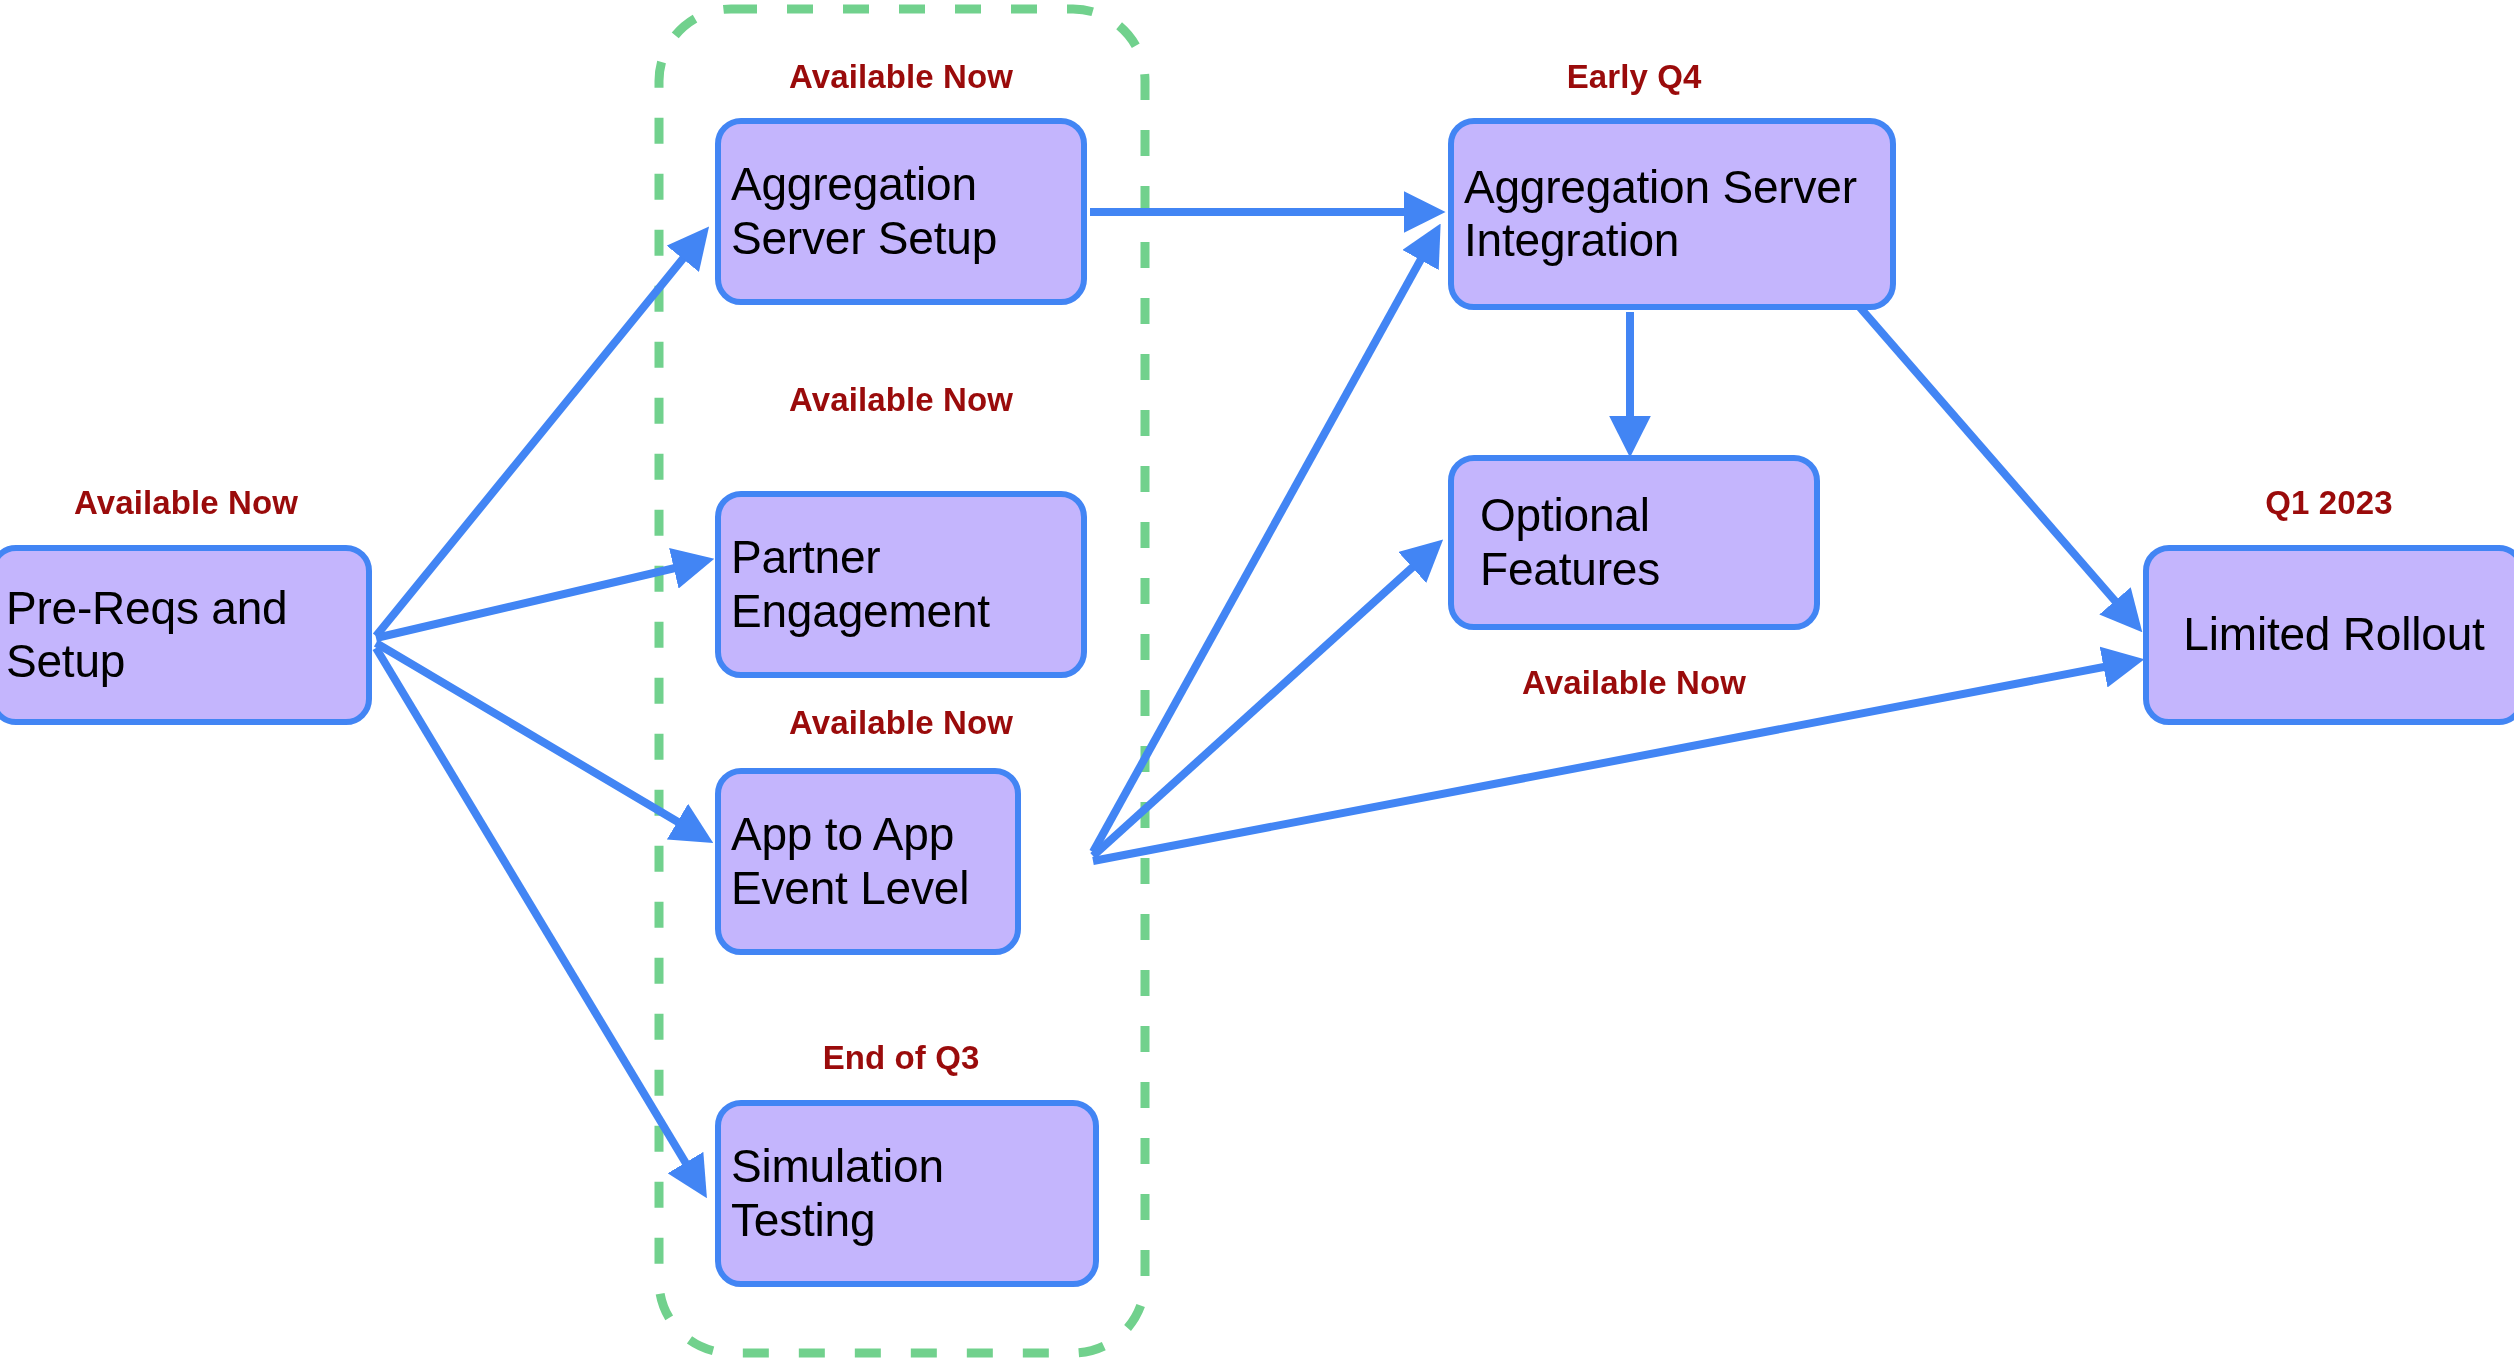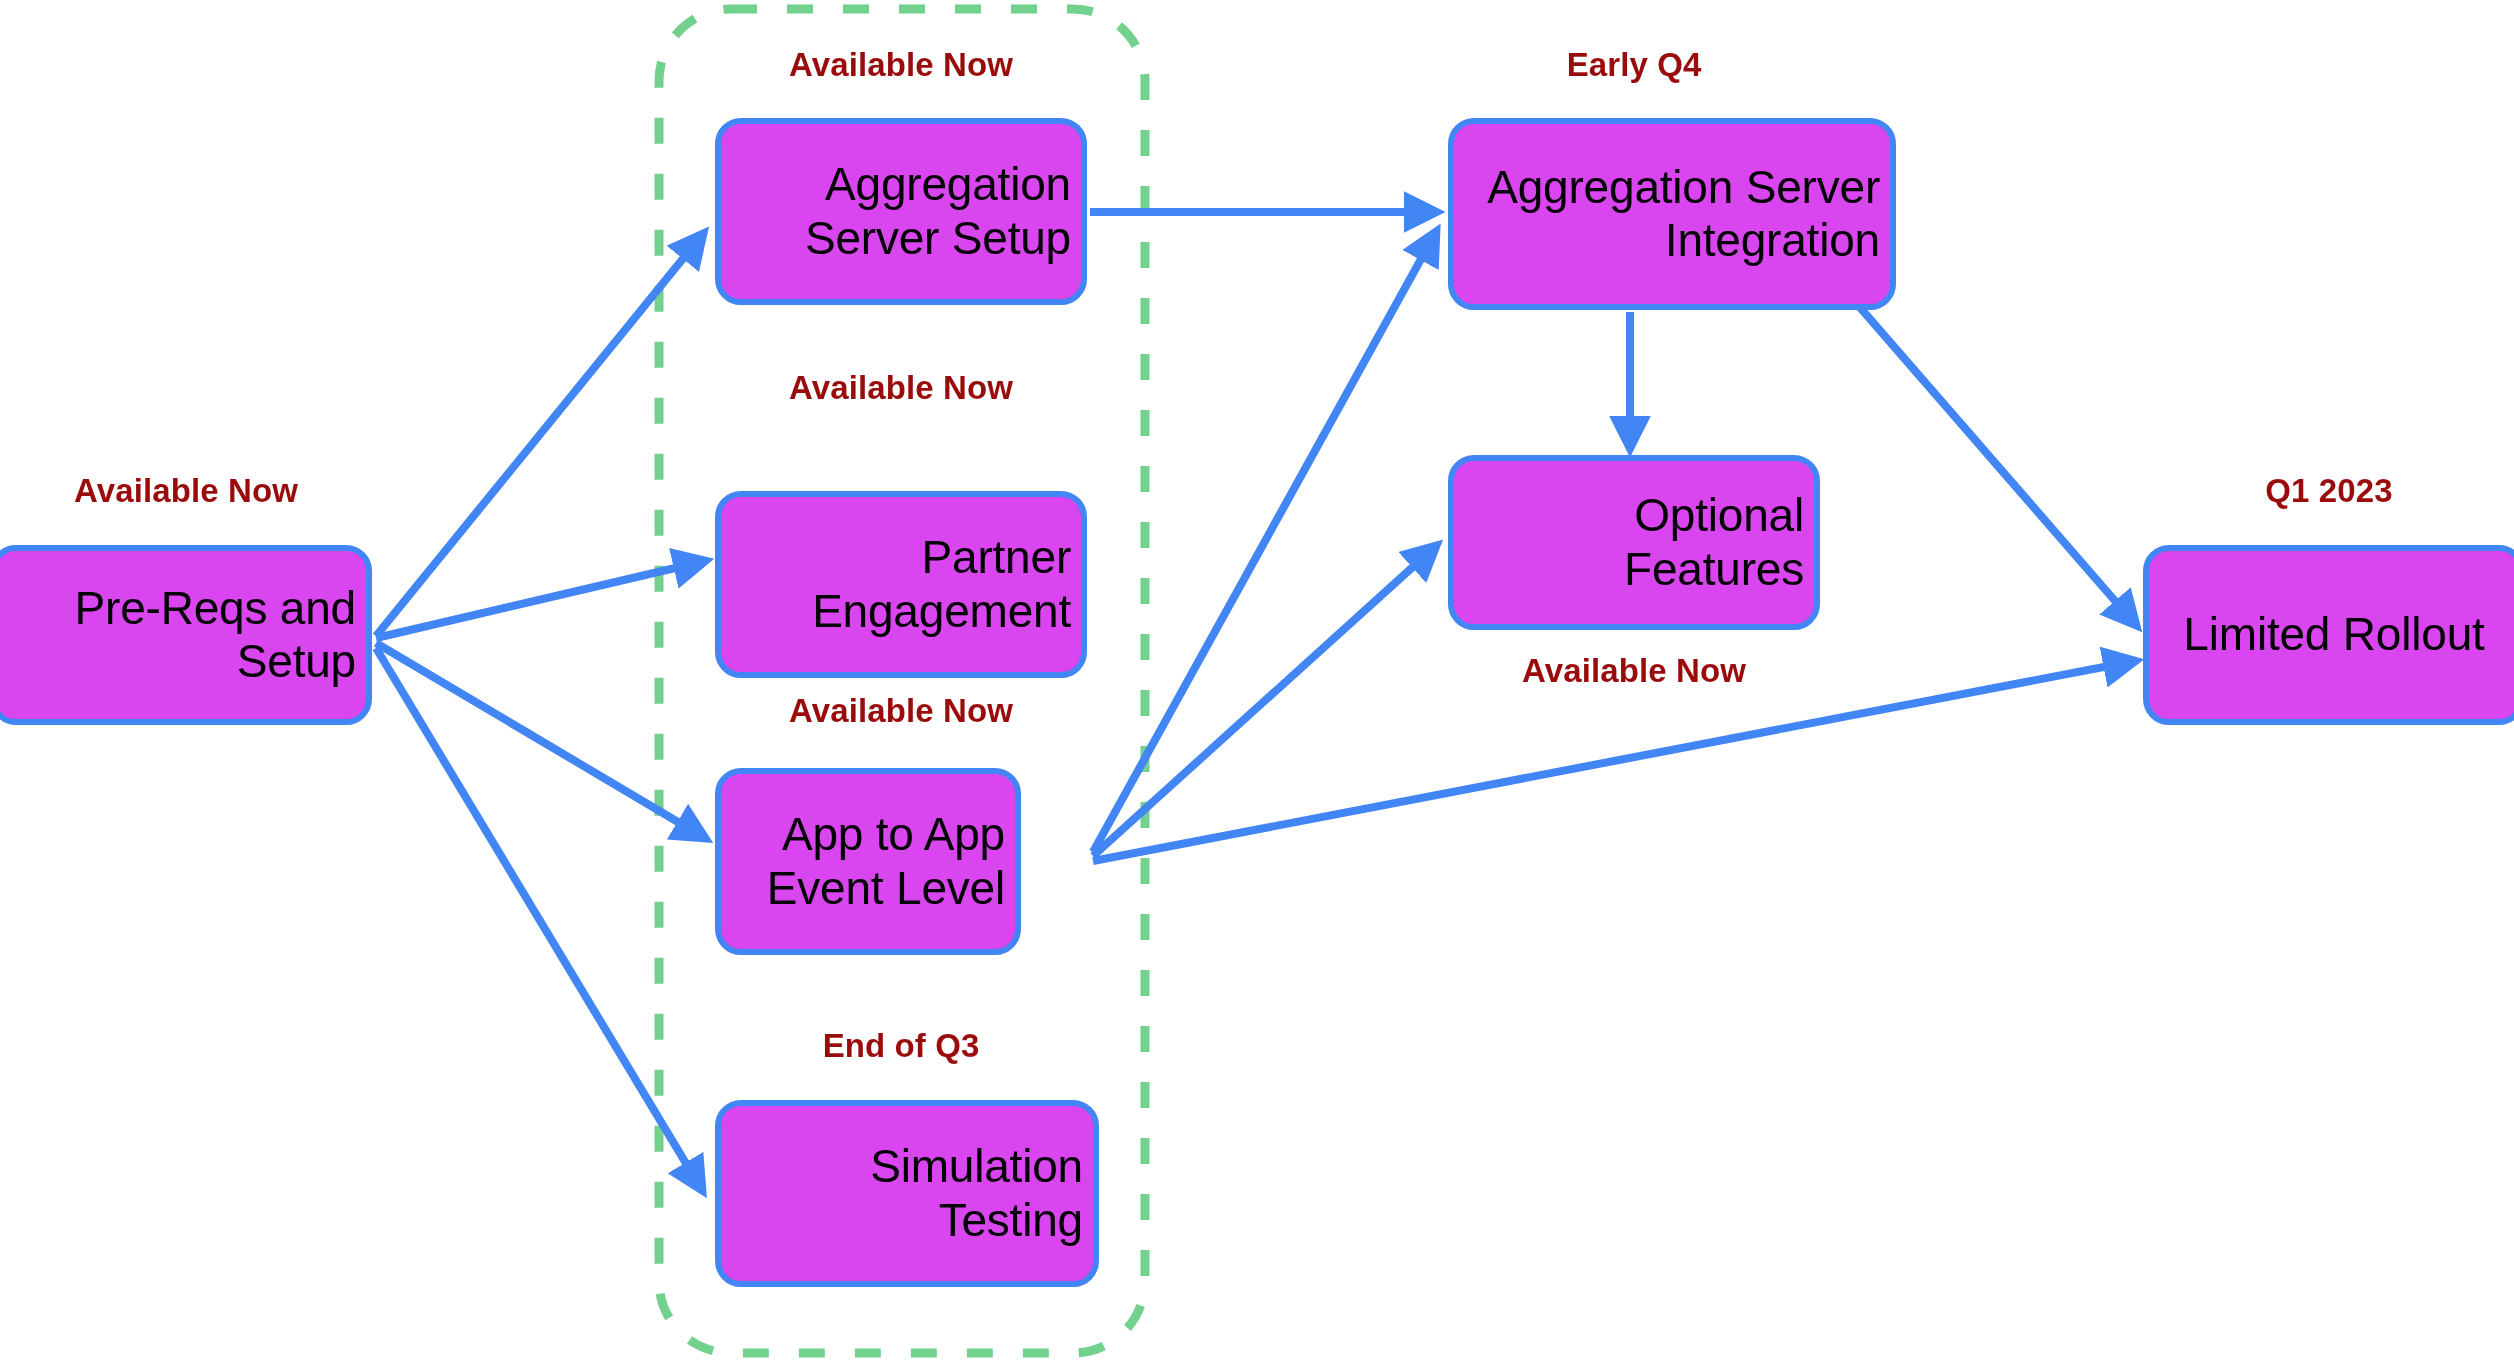--- a/index.html
+++ b/index.html
@@ -9,41 +9,42 @@
     background:#ffffff;
     overflow:hidden;
     font-family:"Liberation Sans", sans-serif;
   }
   #edges{position:absolute;left:0;top:0;width:2514px;height:1362px;}
   .node{
     position:absolute;
     box-sizing:border-box;
     border:6px solid #4285F4;
     border-radius:26px;
-    background:#d946ef;
+    background:#c4b5fd;
     display:flex;
     align-items:center;
     justify-content:center;
-    text-align:right;
+    text-align:left;
     color:#000000;
     font-size:46px;
     line-height:1.16;
     letter-spacing:-0.2px;
     font-family:"Liberation Sans", sans-serif;
   }
   .node span{display:block;padding:0 10px;}
   .tag{
     position:absolute;
     color:#9A0B0B;
     font-size:33px;
     font-weight:bold;
     letter-spacing:0.1px;
     text-align:center;
     white-space:nowrap;
     font-family:"Liberation Sans", sans-serif;
+    margin-top:12px;
   }
 </style>
 </head>
 <body>
 
 <div id="stage">
 
   <svg id="edges" viewBox="0 0 2514 1362" xmlns="http://www.w3.org/2000/svg">
     <defs>
       <marker id="ah" markerWidth="5.2" markerHeight="5.2" refX="4.0" refY="2.6" orient="auto" markerUnits="strokeWidth">

